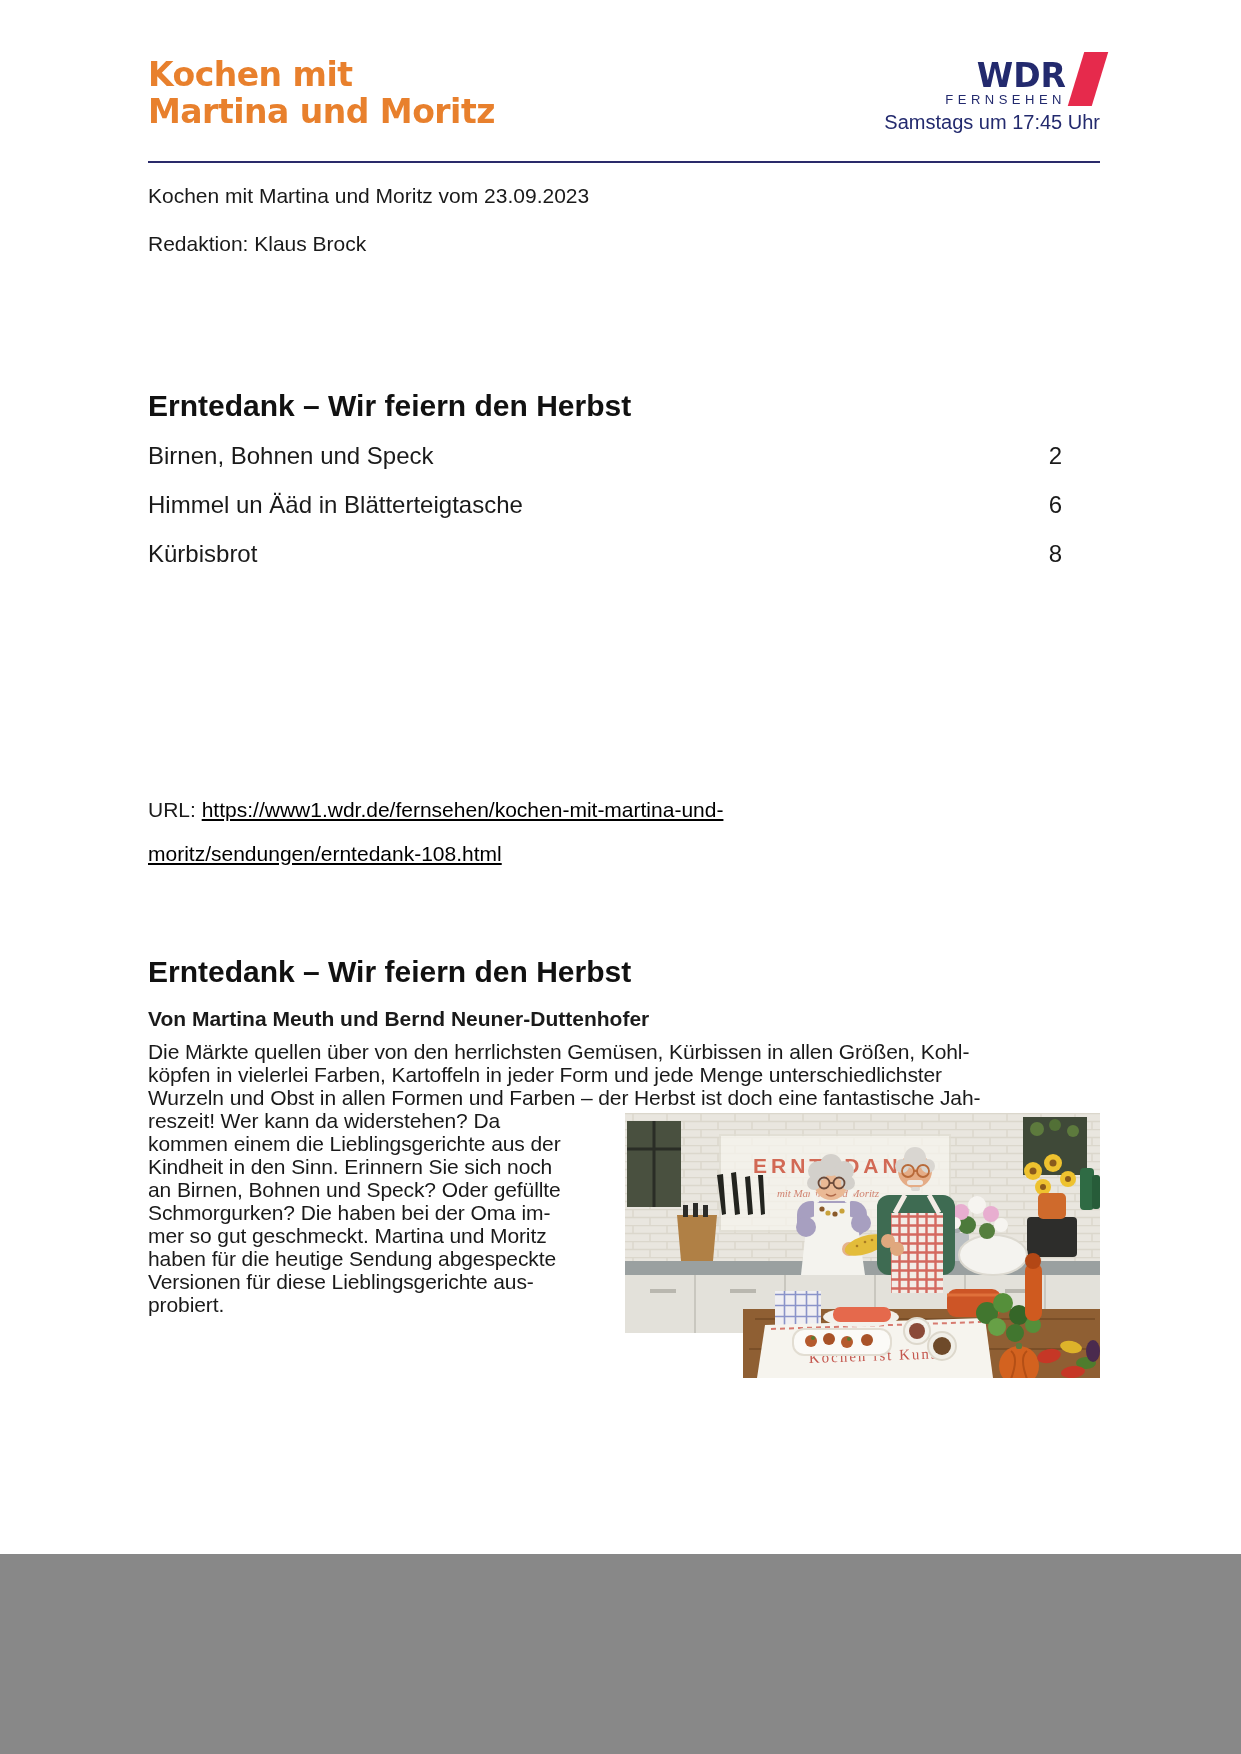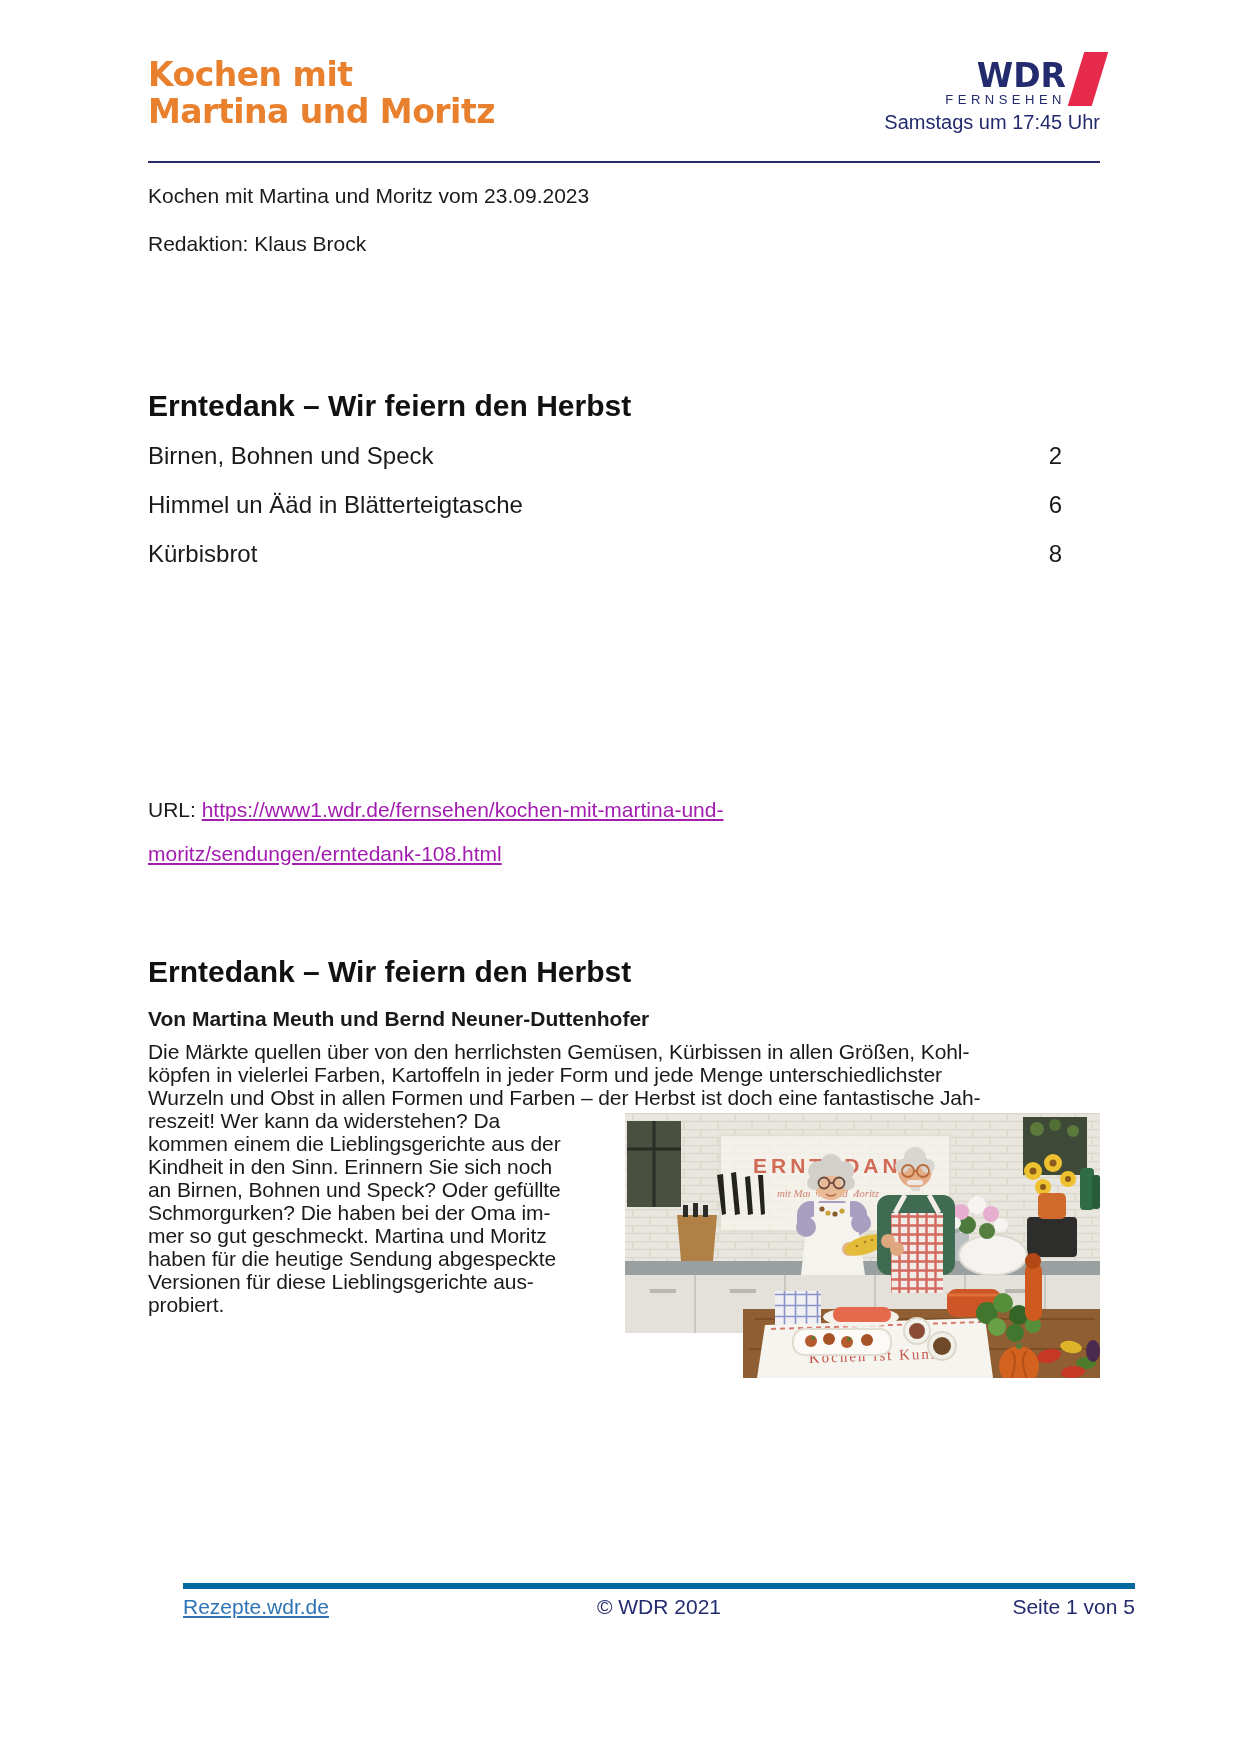--- a/index.html
+++ b/index.html
@@ -1,16 +1,16 @@
 <!DOCTYPE html>
 <html><head>
 <meta charset="utf-8">
 <style>
   html,body{margin:0;padding:0;background:#888;}
-  .page{position:relative;width:1241px;height:1754px;background:#ffffff;margin:0 auto;
+  .page{position:relative;width:1241px;height:1554px;background:#ffffff;margin:0 auto;
         font-family:"Liberation Sans",sans-serif;color:#1a1a1a;overflow:hidden;}
   
   .logo{position:absolute;left:148px;top:56px;font-family:"DejaVu Sans",sans-serif;
         font-weight:bold;font-size:33px;line-height:37px;color:#e8802d;letter-spacing:-0.5px;}
   .wdr-block{position:absolute;right:141px;top:60px;display:flex;flex-direction:column;align-items:flex-end;}
   .wdr-top{display:flex;align-items:flex-start;}
   .wdr-col{display:flex;flex-direction:column;align-items:flex-end;}
   .wdr-word{font-family:"DejaVu Sans",sans-serif;font-weight:bold;font-size:33px;line-height:31px;
             color:#232a6e;letter-spacing:0px;}
   .wdr-sub{font-size:13px;letter-spacing:4.5px;color:#232a6e;margin-top:1px;}
@@ -19,21 +19,21 @@
   .rule-top{position:absolute;left:148px;top:161px;width:952px;border-top:2px solid #2a2a6a;}
   .meta1{position:absolute;left:148px;top:184px;font-size:21px;}
   .meta2{position:absolute;left:148px;top:232px;font-size:21px;}
   
   .toc{position:absolute;left:148px;top:388px;width:914px;}
   .toc-title{font-size:30px;line-height:36px;font-weight:bold;color:#111;margin:0 0 20px 0;}
   .toc-row{display:flex;justify-content:space-between;align-items:baseline;
            font-size:24px;line-height:24px;margin-bottom:25px;}
   
   .url-block{position:absolute;left:148px;top:788px;font-size:21px;line-height:44px;white-space:pre-line;}
-  .url-block a{color:#a21caf;text-decoration:underline;}
+  .url-block a{color:#000000;text-decoration:underline;}
   
   .article{position:absolute;left:148px;top:954px;width:952px;}
   .article-title{font-size:30px;line-height:36px;font-weight:bold;color:#111;margin:0;}
   .byline{font-size:21px;line-height:26px;font-weight:bold;margin-top:16px;}
   .body-text{margin-top:8px;font-size:21px;line-height:23px;letter-spacing:-0.1px;white-space:pre-line;}
   .photo-float{float:right;width:475px;height:265px;margin:4px 0 4px 14px;display:block;}
   .photo-float svg{display:block;width:475px;height:265px;}
   
   .footer{position:absolute;left:148px;top:1583px;width:952px;border-top:6px solid #0369a1;
           display:flex;padding-top:6px;font-size:21px;margin-left:35px;}

